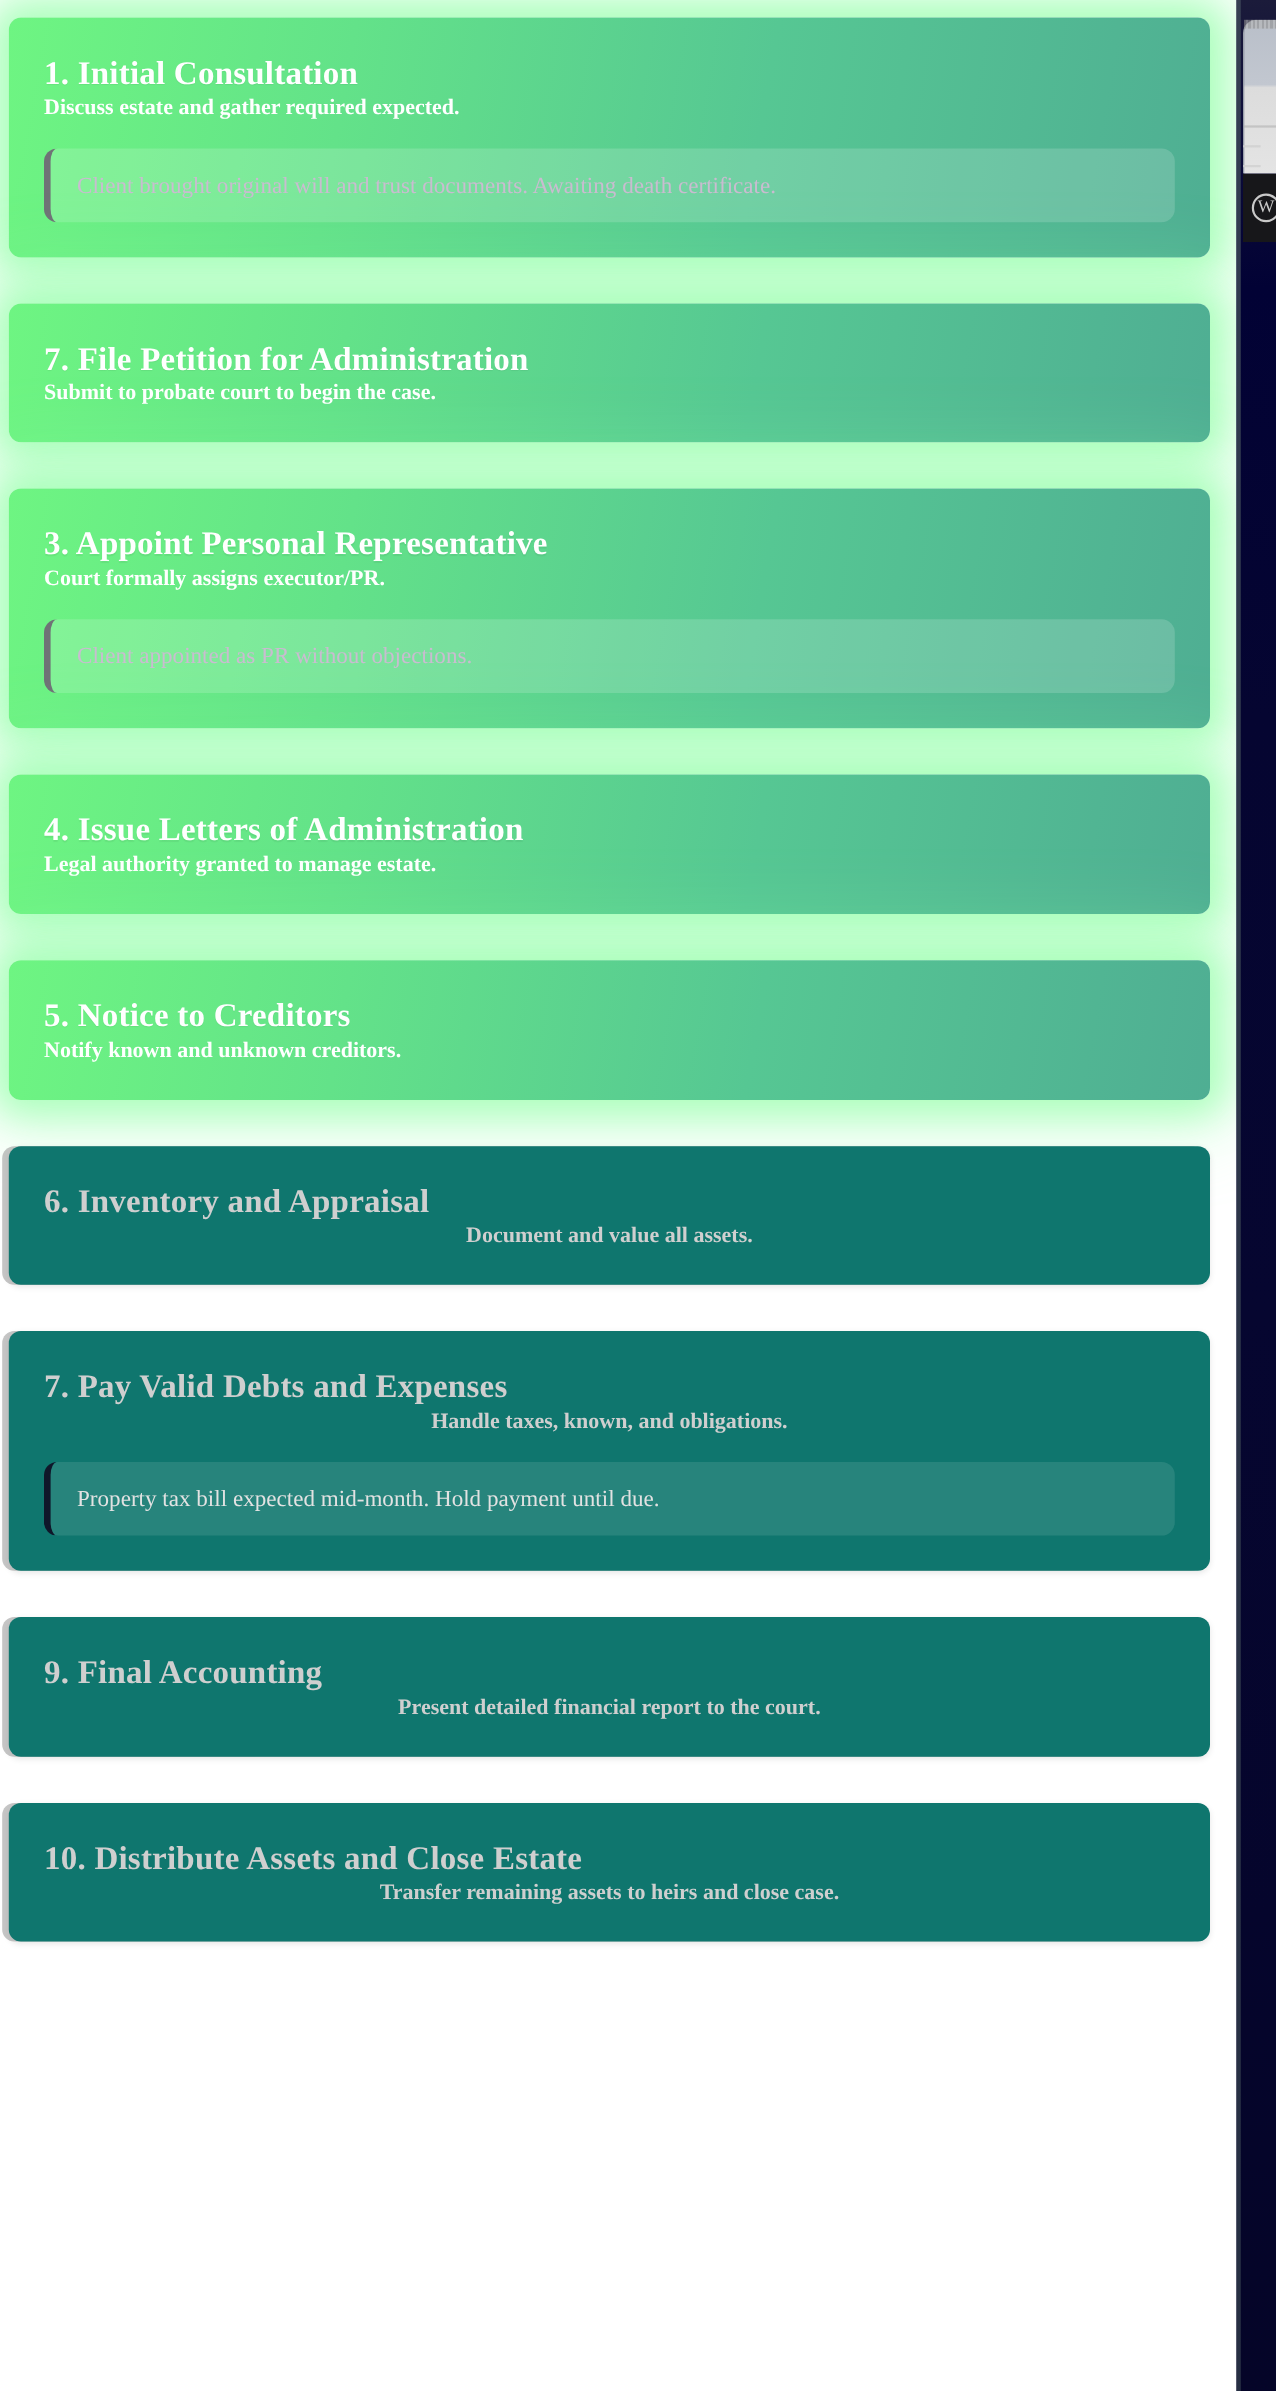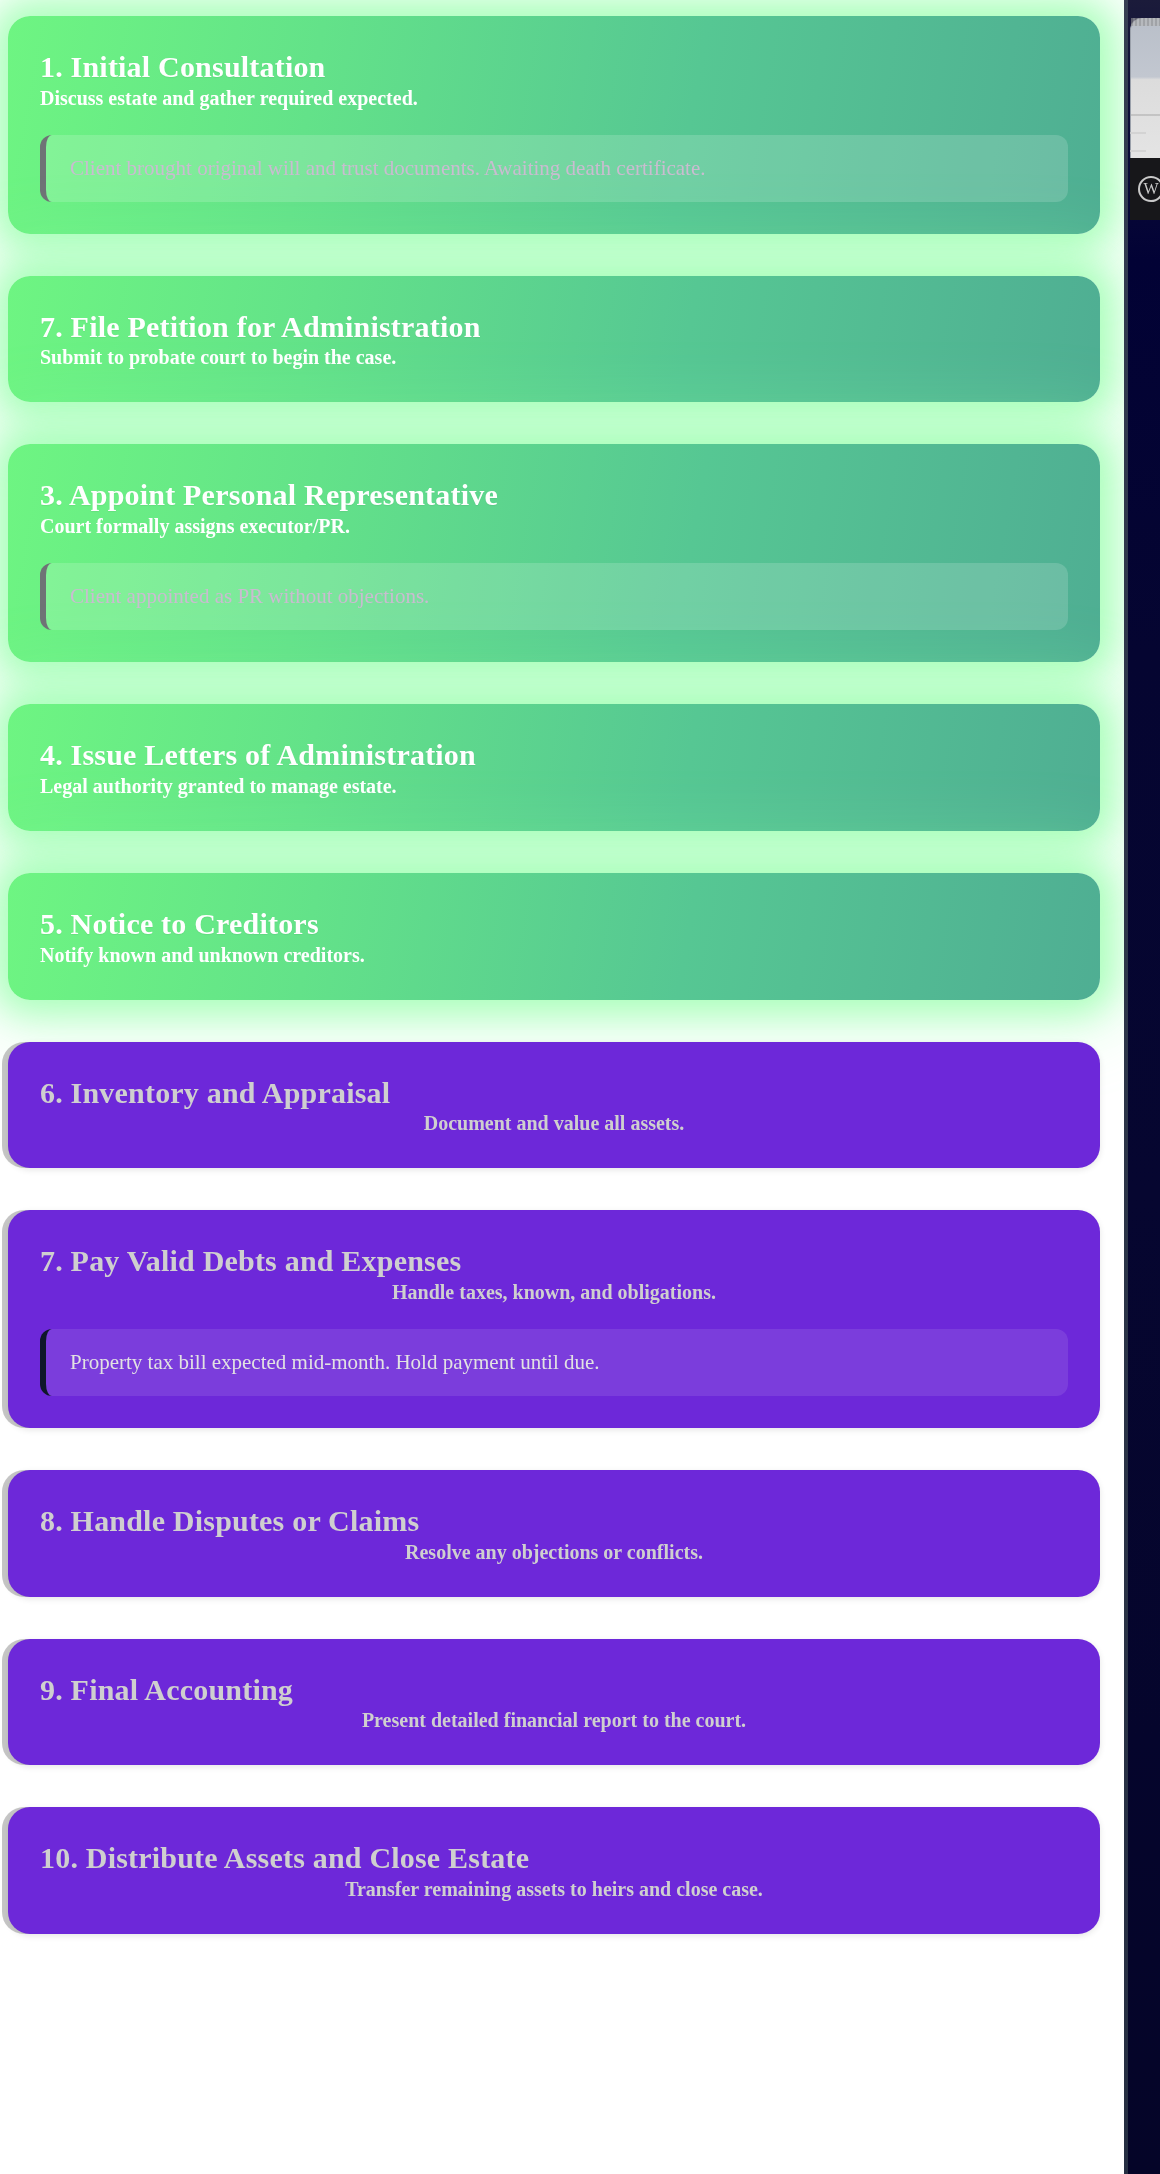--- a/index.html
+++ b/index.html
@@ -99,35 +99,35 @@
     position: absolute;
     top: 0; left: 0;
     width: 1124px;
     padding: 16px 24px 26px 8px;
     display: flex;
     flex-direction: column;
   }
 
   .step-card {
     position: relative;
-    border-radius: 22px;
+    border-radius: 11px;
     padding: 34px 32px 32px 32px;
     margin-bottom: 42px;
   }
 
   
   .step-card.done {
     background: linear-gradient(100deg, #6ef582 0%, #63e289 28%, #56c793 62%, #4fae93 100%);
     box-shadow: 0 0 34px 14px rgba(126, 255, 150, 0.55),
                 0 0 70px 28px rgba(150, 255, 175, 0.30);
   }
 
   
   .step-card.pending {
-    background: #6d28d9;
+    background: #0f766e;
     box-shadow: -6px 0 0 0 rgba(150,150,150,.55),
                 0 2px 6px rgba(0,0,0,0.10);
   }
 
   .step-title {
     font-size: 30px;
     font-weight: bold;
     letter-spacing: .2px;
     line-height: 1.12;
     margin-bottom: 2px;
@@ -193,24 +193,20 @@
         <div class="step-desc">Notify known and unknown creditors.</div>
       </div>
       <div class="step-card pending">
         <div class="step-title">6. Inventory and Appraisal</div>
         <div class="step-desc">Document and value all assets.</div>
       </div>
       <div class="step-card pending">
         <div class="step-title">7. Pay Valid Debts and Expenses</div>
         <div class="step-desc">Handle taxes, known, and obligations.</div>
         <div class="step-note">Property tax bill expected mid-month. Hold payment until due.</div>
-      </div>
-      <div class="step-card pending">
-        <div class="step-title">8. Handle Disputes or Claims</div>
-        <div class="step-desc">Resolve any objections or conflicts.</div>
       </div>
       <div class="step-card pending">
         <div class="step-title">9. Final Accounting</div>
         <div class="step-desc">Present detailed financial report to the court.</div>
       </div>
       <div class="step-card pending">
         <div class="step-title">10. Distribute Assets and Close Estate</div>
         <div class="step-desc">Transfer remaining assets to heirs and close case.</div>
       </div>
     </div>

